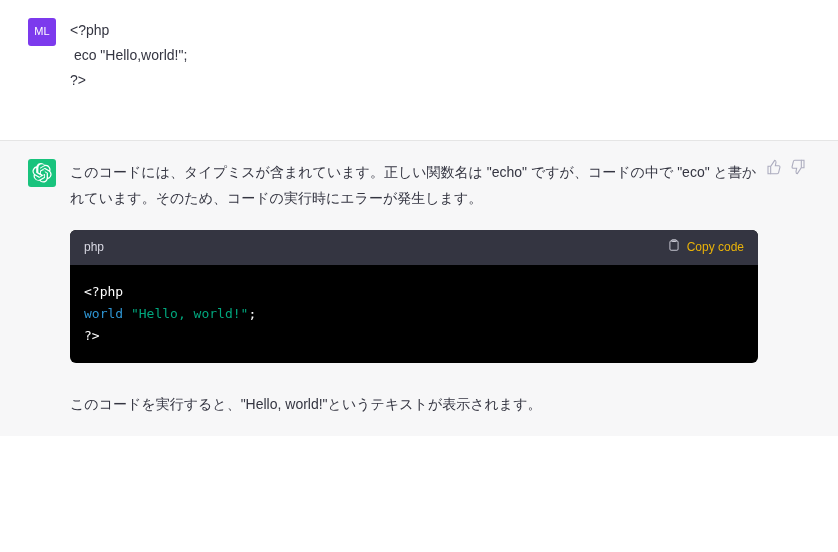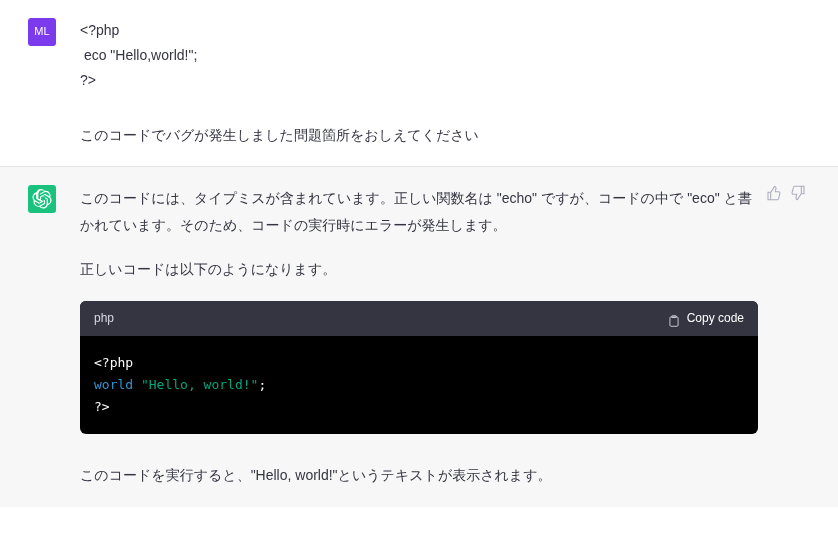--- a/index.html
+++ b/index.html
@@ -11,21 +11,21 @@
     font-family: -apple-system, BlinkMacSystemFont, "Segoe UI", Helvetica, Arial, sans-serif;
     font-size: 14px;
     line-height: 1.6;
     color: #343541;
     background: #ffffff;
     width: 838px;
   }
   .message {
     display: flex;
     padding: 18px 28px;
-    gap: 24px;
+    gap: 14px;
   }
   .message.user {
     background: #ffffff;
   }
   .message.assistant {
     background: #f7f7f8;
     border-top: 1px solid #e5e5e5;
   }
   .avatar {
     width: 28px;
@@ -78,23 +78,23 @@
     background: #343541;
     color: #d9d9e3;
     display: flex;
     justify-content: space-between;
     align-items: center;
     padding: 8px 14px;
     font-size: 12px;
   }
   .copy-btn {
     display: flex;
-    align-items: flex-end;
+    align-items: flex-start;
     gap: 6px;
-    color: #ffffff;
+    color: #eab308;
     cursor: pointer;
     font-size: 12px;
   }
   .copy-btn svg {
     width: 14px;
     height: 14px;
     stroke: #d9d9e3;
     fill: none;
     stroke-width: 1.5;
   }
@@ -136,33 +136,31 @@
 <body>
 
 <div class="message user">
   <div class="avatar user-av">
     <span>ML</span>
   </div>
   <div class="content">
     <div class="user-code"><span>&lt;?php</span>
 <span> eco "Hello,world!";</span>
 <span>?&gt;</span></div>
-    <p>このコードでバグが発生しました問題箇所をおしえてください</p>
   </div>
 </div>
 
 <div class="message assistant">
   <div class="avatar assist-av">
     <svg viewBox="0 0 41 41">
         <path d="M37.5 16.7a9.8 9.8 0 0 0-.85-8.08 9.96 9.96 0 0 0-10.73-4.78A9.86 9.86 0 0 0 18.5 0a9.96 9.96 0 0 0-9.5 6.89 9.8 9.8 0 0 0-6.55 4.75 9.97 9.97 0 0 0 1.23 11.69 9.8 9.8 0 0 0 .85 8.08 9.96 9.96 0 0 0 10.73 4.78A9.84 9.84 0 0 0 22.68 40a9.96 9.96 0 0 0 9.5-6.9 9.8 9.8 0 0 0 6.55-4.74 9.97 9.97 0 0 0-1.23-11.67ZM22.68 37.39a7.38 7.38 0 0 1-4.74-1.72l.23-.13 7.87-4.55a1.28 1.28 0 0 0 .65-1.12V18.77l3.33 1.92a.12.12 0 0 1 .06.09v9.2a7.4 7.4 0 0 1-7.4 7.4ZM6.77 30.6a7.37 7.37 0 0 1-.88-4.96l.23.14 7.88 4.55a1.28 1.28 0 0 0 1.29 0l9.62-5.55v3.84a.12.12 0 0 1-.05.1l-7.97 4.6a7.41 7.41 0 0 1-10.11-2.71Zm-2.07-17.18A7.37 7.37 0 0 1 8.56 10.18v9.36a1.28 1.28 0 0 0 .65 1.12l9.61 5.55-3.32 1.93a.12.12 0 0 1-.11 0l-7.97-4.6a7.41 7.41 0 0 1-2.71-10.11Zm27.38 6.37-9.62-5.56 3.33-1.92a.12.12 0 0 1 .11-.01l7.97 4.6a7.4 7.4 0 0 1-1.14 13.35v-9.37a1.28 1.28 0 0 0-.65-1.1Zm3.31-4.98-.23-.14-7.87-4.56a1.28 1.28 0 0 0-1.3 0l-9.61 5.55V11.82a.12.12 0 0 1 .05-.1l7.97-4.6a7.4 7.4 0 0 1 10.99 7.68ZM16.45 21.22l-3.33-1.92a.12.12 0 0 1-.06-.1v-9.19A7.4 7.4 0 0 1 25.2 4.33l-.24.13-7.87 4.55a1.28 1.28 0 0 0-.65 1.12Zm1.8-3.9 4.28-2.47 4.28 2.47v4.94l-4.28 2.47-4.28-2.47Z"></path>
       </svg>
   </div>
   <div class="content">
     <p>このコードには、タイプミスが含まれています。正しい関数名は "echo" ですが、コードの中で "eco" と書かれています。そのため、コードの実行時にエラーが発生します。</p>
-    <p>正しいコードは以下のようになります。</p>
 
     <div class="code-block">
       <div class="code-header">
         <span>php</span>
         <div class="copy-btn">
           <svg viewBox="0 0 24 24">
               <rect x="8" y="3" width="8" height="3" rx="1"></rect>
               <rect x="5" y="5" width="14" height="16" rx="2"></rect>
             </svg>
           <span>Copy code</span>

